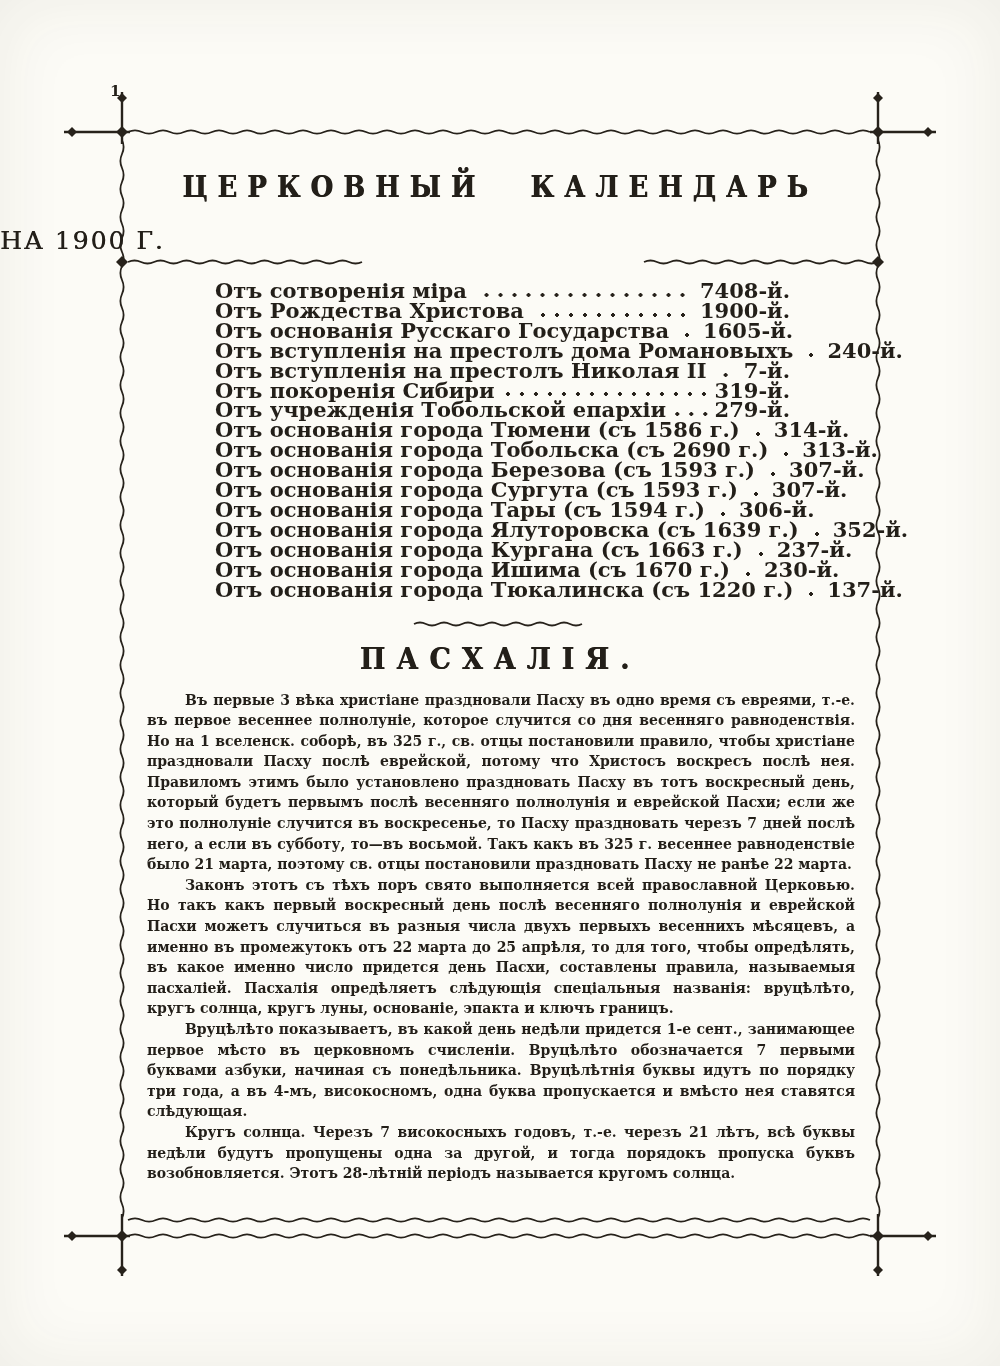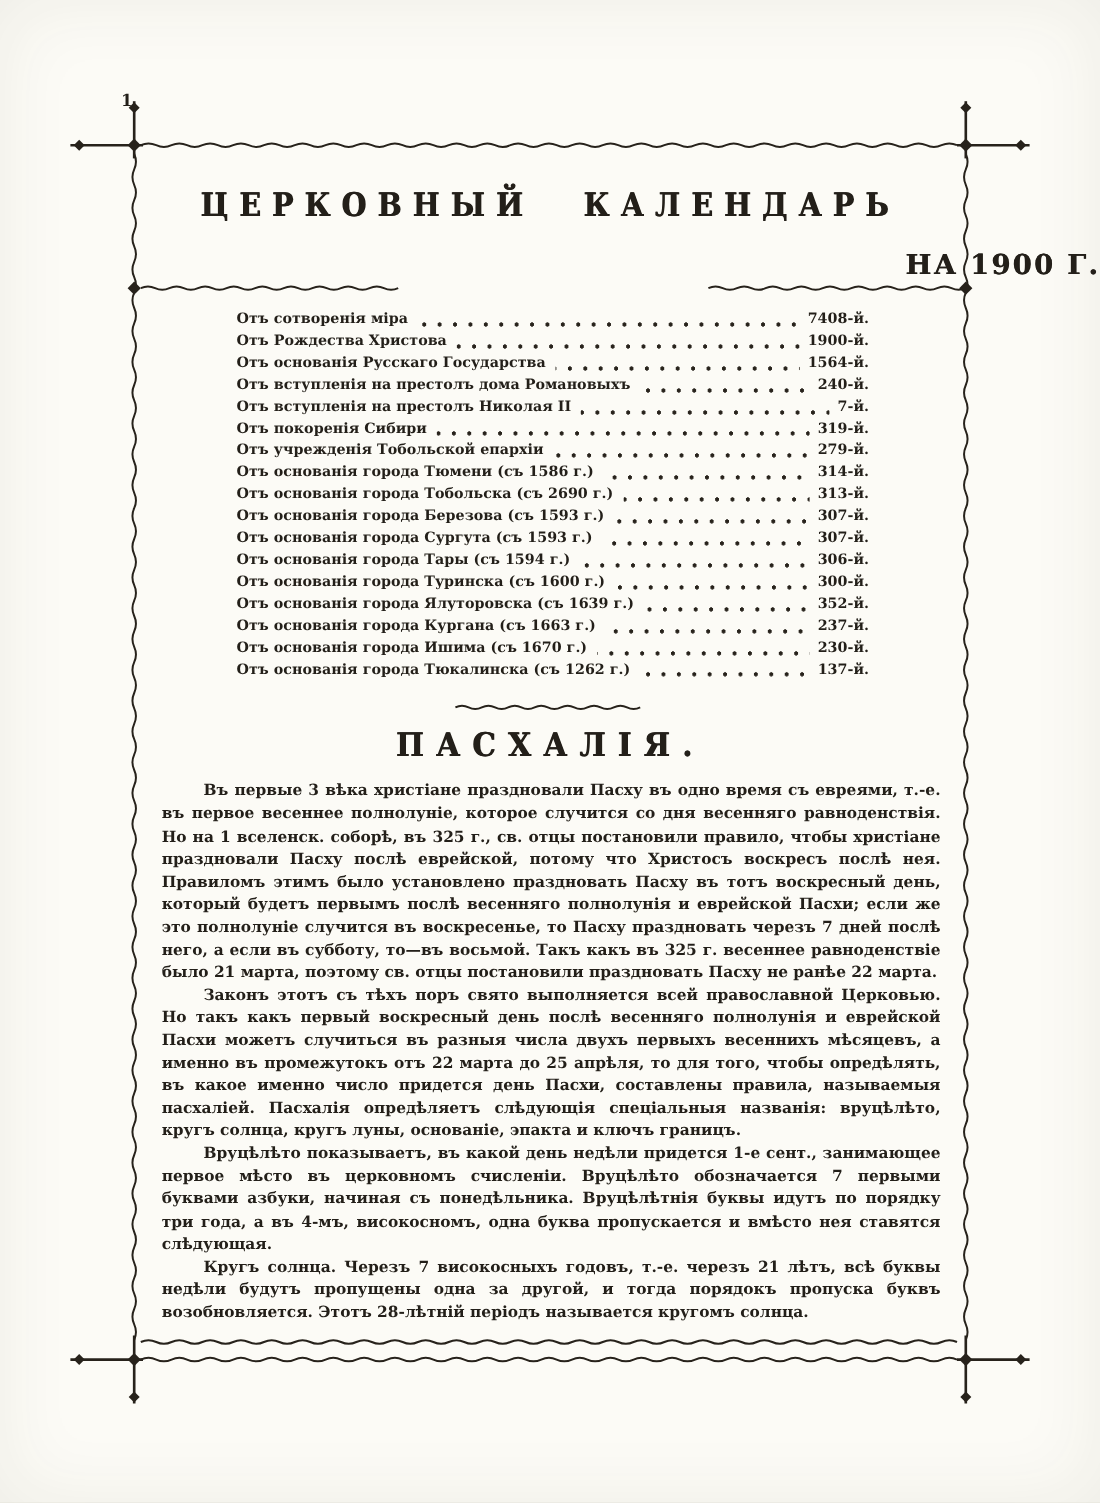--- a/index.html
+++ b/index.html
@@ -26,27 +26,27 @@
     margin:172px 0 0;
     text-align:center;
     font-size:26px;font-weight:700;
     letter-spacing:10px;word-spacing:26px;
     transform:scaleY(1.14);
     text-shadow:0.6px 0 currentColor;
     white-space:nowrap;
   }
   .subtitle{
     margin-top:24px;
-    text-align:right;
-    font-size:25px;font-weight:700;letter-spacing:2px;
+    text-align:left;
+    font-size:25px;font-weight:400;letter-spacing:2px;
     text-shadow:0.4px 0 currentColor;
   }
   .era-list{
     margin:26px 210px 0 215px;
-    font-size:13px;font-weight:700;
+    font-size:21px;font-weight:700;
   }
   .era-row{display:flex;align-items:baseline;line-height:19.9px;}
   .era-label{white-space:nowrap;}
   .era-value{white-space:nowrap;text-align:right;}
   .leader{
     flex:1;align-self:flex-end;
     height:6px;min-width:18px;
     margin:0 7px 3px 9px;
     background-image:radial-gradient(circle, #27221b 1.7px, rgba(0,0,0,0) 2.05px);
     background-size:14px 6px;
@@ -125,21 +125,21 @@
           <span class="era-value">7408-й.</span>
         </div>
         <div class="era-row">
           <span class="era-label">Отъ Рождества Христова</span>
           <span class="leader"></span>
           <span class="era-value">1900-й.</span>
         </div>
         <div class="era-row">
           <span class="era-label">Отъ основанія Русскаго Государства</span>
           <span class="leader"></span>
-          <span class="era-value">1564-й.</span>
+          <span class="era-value">1605-й.</span>
         </div>
         <div class="era-row">
           <span class="era-label">Отъ вступленія на престолъ дома Романовыхъ</span>
           <span class="leader"></span>
           <span class="era-value">240-й.</span>
         </div>
         <div class="era-row">
           <span class="era-label">Отъ вступленія на престолъ Николая II</span>
           <span class="leader"></span>
           <span class="era-value">7-й.</span>
@@ -173,41 +173,36 @@
           <span class="era-label">Отъ основанія города Сургута (съ 1593 г.)</span>
           <span class="leader"></span>
           <span class="era-value">307-й.</span>
         </div>
         <div class="era-row">
           <span class="era-label">Отъ основанія города Тары (съ 1594 г.)</span>
           <span class="leader"></span>
           <span class="era-value">306-й.</span>
         </div>
         <div class="era-row">
-          <span class="era-label">Отъ основанія города Туринска (съ 1600 г.)</span>
-          <span class="leader"></span>
-          <span class="era-value">300-й.</span>
-        </div>
-        <div class="era-row">
           <span class="era-label">Отъ основанія города Ялуторовска (съ 1639 г.)</span>
           <span class="leader"></span>
           <span class="era-value">352-й.</span>
         </div>
         <div class="era-row">
           <span class="era-label">Отъ основанія города Кургана (съ 1663 г.)</span>
           <span class="leader"></span>
           <span class="era-value">237-й.</span>
         </div>
         <div class="era-row">
           <span class="era-label">Отъ основанія города Ишима (съ 1670 г.)</span>
           <span class="leader"></span>
           <span class="era-value">230-й.</span>
         </div>
         <div class="era-row">
-          <span class="era-label">Отъ основанія города Тюкалинска (съ 1262 г.)</span>
+          <span class="era-label">Отъ основанія города Тюкалинска (съ 1220 г.)</span>
           <span class="leader"></span>
           <span class="era-value">137-й.</span>
         </div>
       </div>
 
     <div class="divider">
       <svg width="176" height="14" viewBox="0 0 176 14" aria-hidden="true">
         <path class="wave" fill="none" stroke="#27221b" stroke-width="1.8" d="M2,7 q6,-3 12,0 t12,0 t12,0 t12,0 t12,0 t12,0 t12,0 t12,0 t12,0 t12,0 t12,0 t12,0 t12,0 t12,0"></path>
       </svg>
     </div>

